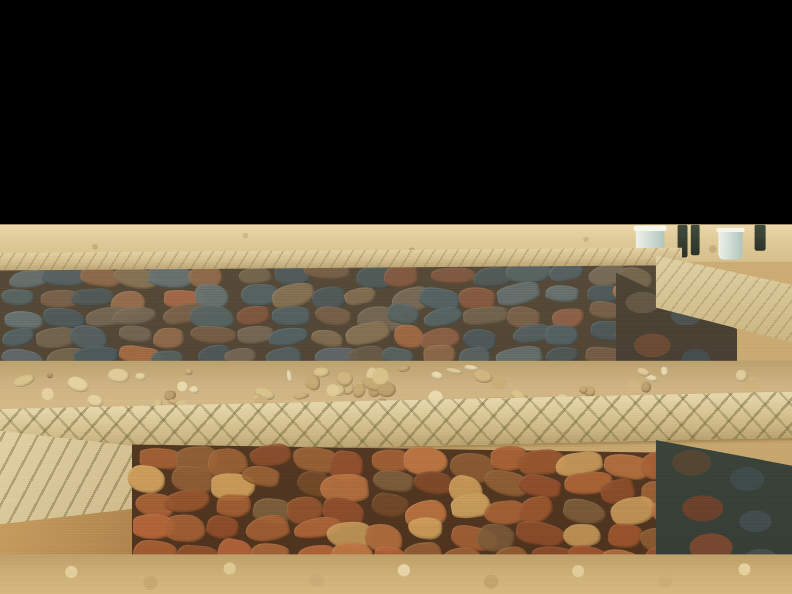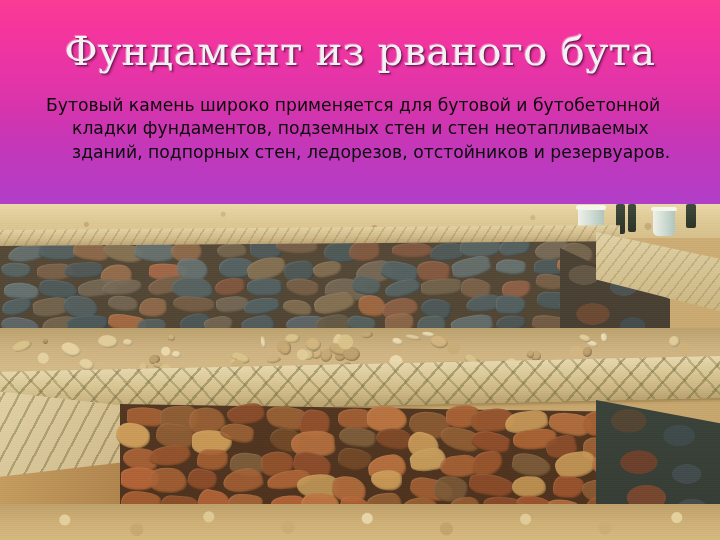--- a/index.html
+++ b/index.html
@@ -292,26 +292,20 @@
     position:absolute; left:0; top:0; width:720px; height:336px;
     pointer-events:none;
     background: linear-gradient(to bottom, rgba(255,225,160,.10), rgba(120,80,20,.08));
   }
 </style>
 </head>
 <body>
 
 <div id="slide">
 
-  <div id="text-panel">
-
-    <div id="slide-title">Фундамент из рваного бута</div>
-
-    <div id="body-text">Бутовый камень широко применяется для бутовой и бутобетонной кладки фундаментов, подземных стен и стен неотапливаемых зданий, подпорных стен, ледорезов, отстойников и резервуаров.</div>
-  </div>
 
   <div id="photo">
 
     <div class="ph ground-far"></div>
 
     <div class="ph bucket" style="left:578px; top:3px; width:26px; height:30px;"></div>
     <div class="ph bucket-rim" style="left:576px; top:1px; width:30px; height:5px;"></div>
     <div class="ph bucket" style="left:653px; top:5px; width:22px; height:27px;"></div>
     <div class="ph bucket-rim" style="left:651px; top:3px; width:26px; height:4px;"></div>
     <div class="ph worker-leg" style="left:616px; top:0px; width:9px; height:30px;"></div>

